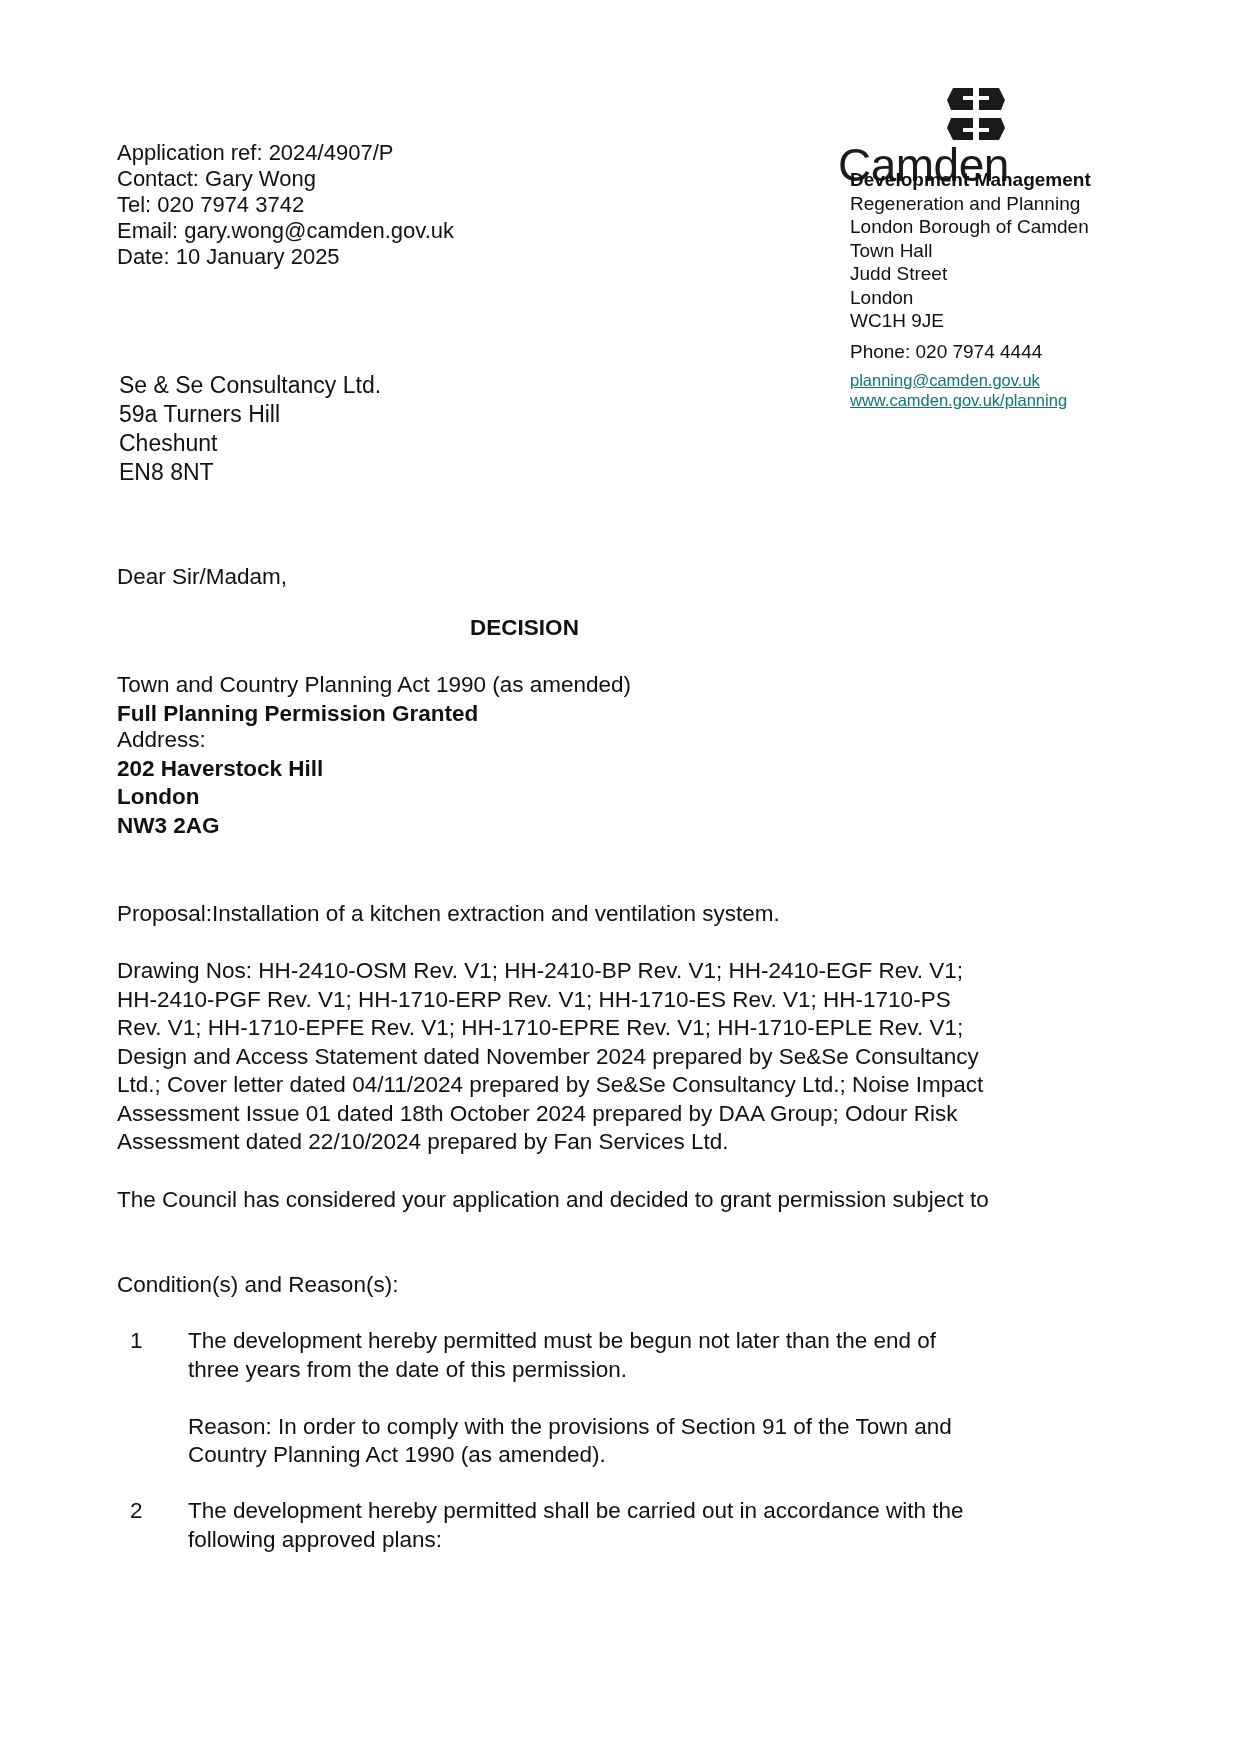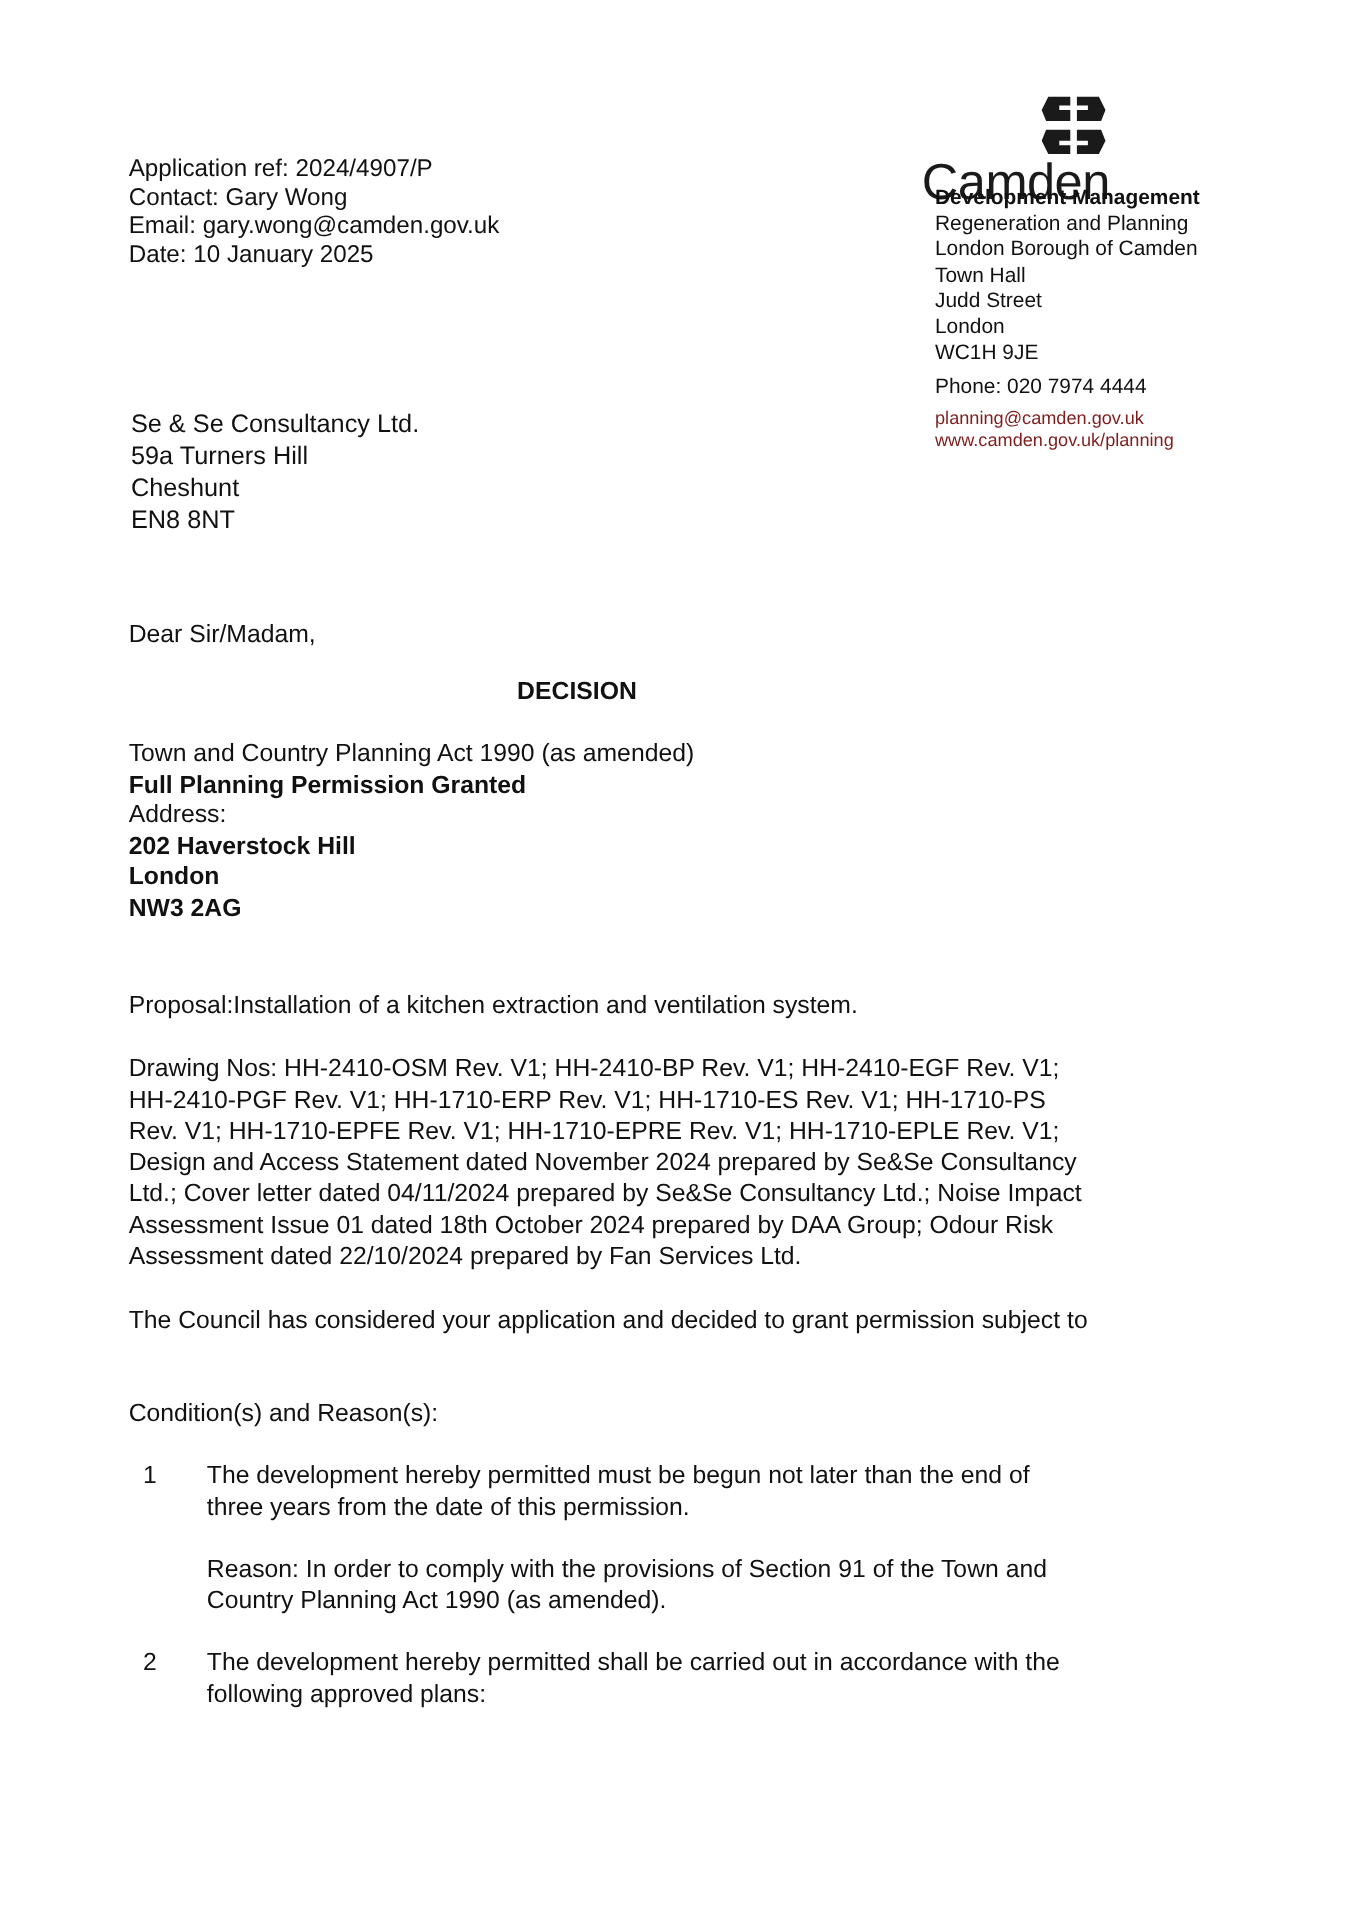--- a/index.html
+++ b/index.html
@@ -40,21 +40,22 @@
       left: 850px;
       top: 168px;
       font-size: 19px;
       line-height: 23.5px;
       color: #111;
     }
     .office .dept { font-weight: bold; }
     .office .phone { margin-top: 7px; }
     .office .links { margin-top: 8px; font-size: 16.5px; line-height: 19.5px; }
     .office a {
-      color: #7f1d1d;
+      color: #0f766e;
+      text-decoration: underline;
       display: block;
     }
 
     
     .refblock {
       left: 117px;
       top: 140px;
       font-size: 22px;
       line-height: 26px;
     }
@@ -150,20 +151,21 @@
   <div class="phone">Phone: 020 7974 4444</div>
   <div class="links">
     <a>planning@camden.gov.uk</a>
     <a>www.camden.gov.uk/planning</a>
   </div>
 </div>
 
 <div class="abs refblock">
   <div>Application ref: 2024/4907/P</div>
   <div>Contact: Gary Wong</div>
+  <div>Tel: 020 7974 3742</div>
   <div>Email: gary.wong@camden.gov.uk</div>
   <div>Date: 10 January 2025</div>
 </div>
 
 <div class="abs recipient">
   <div>Se &amp; Se Consultancy Ltd.</div>
   <div>59a Turners Hill</div>
   <div>Cheshunt</div>
   <div>EN8 8NT</div>
 </div>

